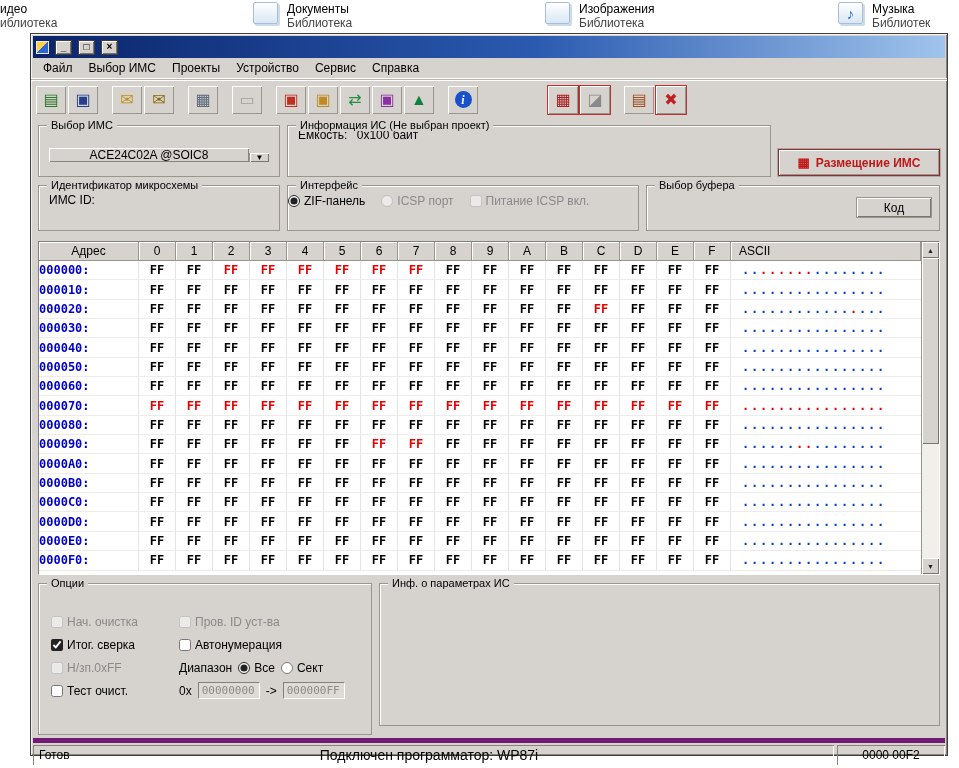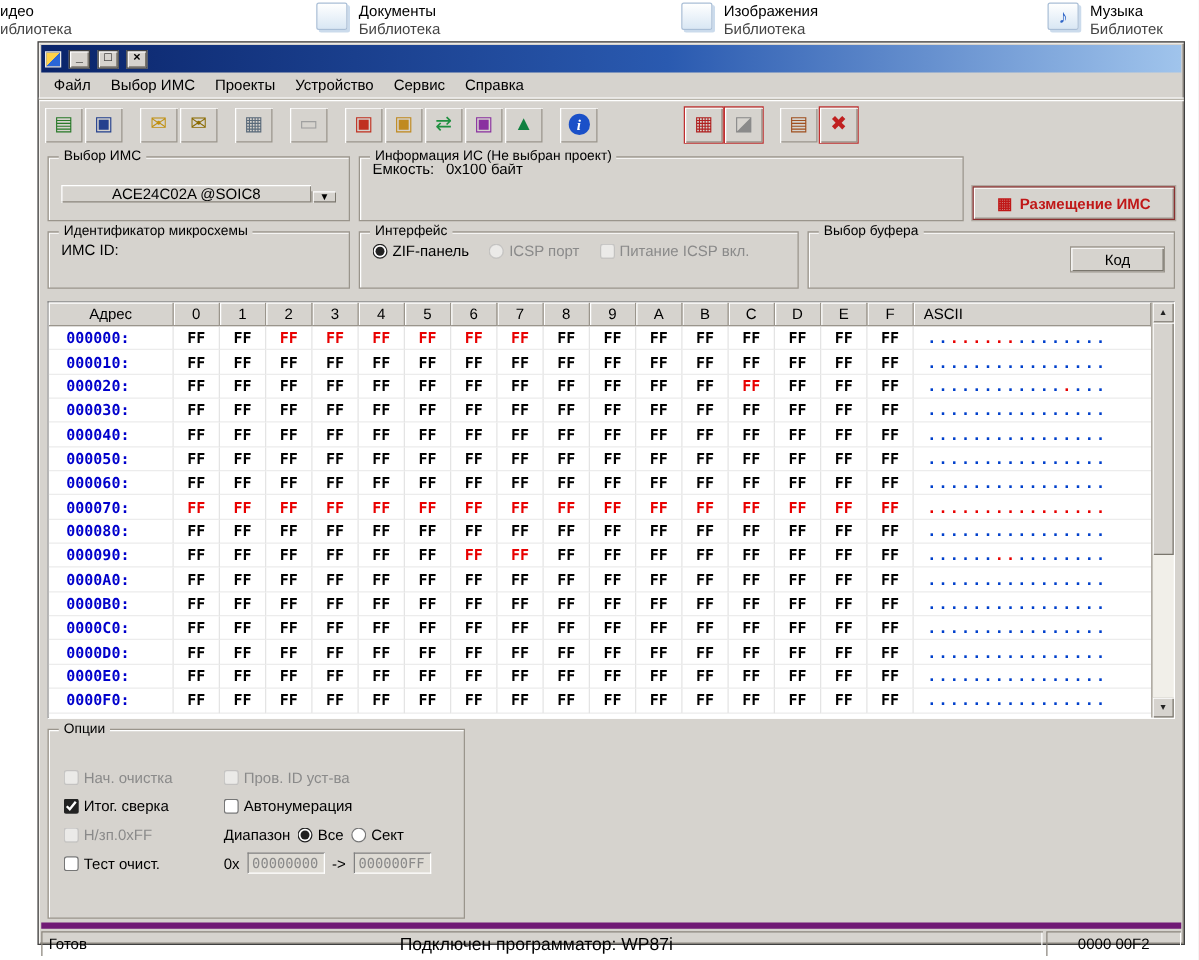--- a/index.html
+++ b/index.html
@@ -52,36 +52,36 @@
 .ci-type-value{margin-right:34px;}
 .ci-cap-label{margin-right:28px;}
 .placement-wrap{width:162px;display:flex;align-items:flex-end;padding-bottom:1px;}
 .placement-btn{width:100%;height:27px;background:#d6d3ce;border:1px solid #8a3030;box-shadow:inset 1px 1px 0 #fff,inset -1px -1px 0 #9a958c,0 0 0 1px #b0a8a0;display:flex;align-items:center;justify-content:center;gap:6px;color:#c01818;font-weight:bold;}
 .placement-glyph{font-size:13px;color:#c01818;}
 
 .row2{display:flex;gap:7px;height:46px;margin-top:8px;}
 .gb-chipid{width:242px;}
 .chipid-label{padding-left:10px;line-height:28px;}
 .gb-interface{width:352px;}
-.iface-row{display:flex;gap:16px;padding-left:10px;align-items:center;height:30px;}
+.iface-row{display:flex;gap:16px;align-items:center;height:30px;}
 label.radio,label.cb{display:flex;align-items:center;gap:4px;white-space:nowrap;}
 label.radio input,label.cb input{width:12px;height:12px;margin:0;accent-color:#222;}
 .dis-text{color:#8a8a8a;}
 .gb-buffer{flex:1;position:relative;}
 .kod-btn{position:absolute;right:8px;top:12px;width:74px;height:19px;background:#d6d3ce;box-shadow:inset 1px 1px 0 #fff,inset -1px -1px 0 #7a766d,0 0 0 1px #9a958c;display:flex;align-items:center;justify-content:center;}
 
 
 .hex-wrap{margin-top:10px;height:334px;display:flex;border:1px solid;border-color:#808080 #fff #fff #808080;background:#fff;}
 .hex-table{flex:1;overflow:hidden;background:#fff;}
 .hex-header,.hex-row{display:grid;grid-template-columns:100px repeat(16,37px) minmax(0,1fr);}
 .hex-header{height:19px;background:#d6d3ce;}
 .hh-cell{display:flex;align-items:center;justify-content:center;border-right:1px solid #9a958c;border-bottom:1px solid #9a958c;box-shadow:inset 1px 1px 0 #fff;text-align:center;}
 .hh-cell.ascii{justify-content:flex-start;padding-left:8px;}
 .hex-row{height:19.35px;font-family:"DejaVu Sans Mono",monospace;font-weight:bold;font-size:12px;}
-.hx-addr{color:#0000cc;display:flex;align-items:center;padding-left:14px;border-right:1px solid #e4e4e4;border-bottom:1px solid #ececec;}
+.hx-addr{color:#0000cc;display:flex;align-items:center;border-right:1px solid #e4e4e4;border-bottom:1px solid #ececec;}
 .hx-cell{display:flex;align-items:center;justify-content:center;color:#000;border-right:1px solid #e4e4e4;border-bottom:1px solid #ececec;}
 .hx-cell.red{color:#e80000;}
 .hx-ascii{display:flex;align-items:center;padding-left:10px;border-bottom:1px solid #ececec;}
 .dot{width:9px;text-align:center;color:#0040cc;font-weight:bold;}
 .dot.red{color:#e80000;}
 .vscroll{width:18px;display:flex;flex-direction:column;background:#f1efe9;border-left:1px solid #9a958c;}
 .scroll-btn{height:16px;background:#d6d3ce;box-shadow:inset 1px 1px 0 #fff,inset -1px -1px 0 #7a766d;display:flex;align-items:center;justify-content:center;font-size:7px;color:#222;}
 .scroll-track{flex:1;position:relative;}
 .scroll-thumb{position:absolute;top:0;left:0;right:0;height:62%;background:#d6d3ce;box-shadow:inset 1px 1px 0 #fff,inset -1px -1px 0 #7a766d;}
 
@@ -936,20 +936,23 @@
               </div>
               <div class="opt-row">
                 <span>0x</span>
                 <input class="hexfld" disabled="" value="00000000" style="">
                 <span>-&gt;</span>
                 <input class="hexfld" disabled="" value="000000FF" style="">
               </div>
             </div>
         </div>
       </div>
+      <div class="groupbox gb-info">
+        <span class="gb-title">Инф. о параметрах ИС</span>
+      </div>
     </div>
 
   </div>
 
   <div class="statusbar">
     <div class="sb-left">
         <span>Готов</span>
       </div>
     <div class="sb-center">Подключен программатор: WP87i</div>
     <div class="sb-right">0000 00F2</div>

